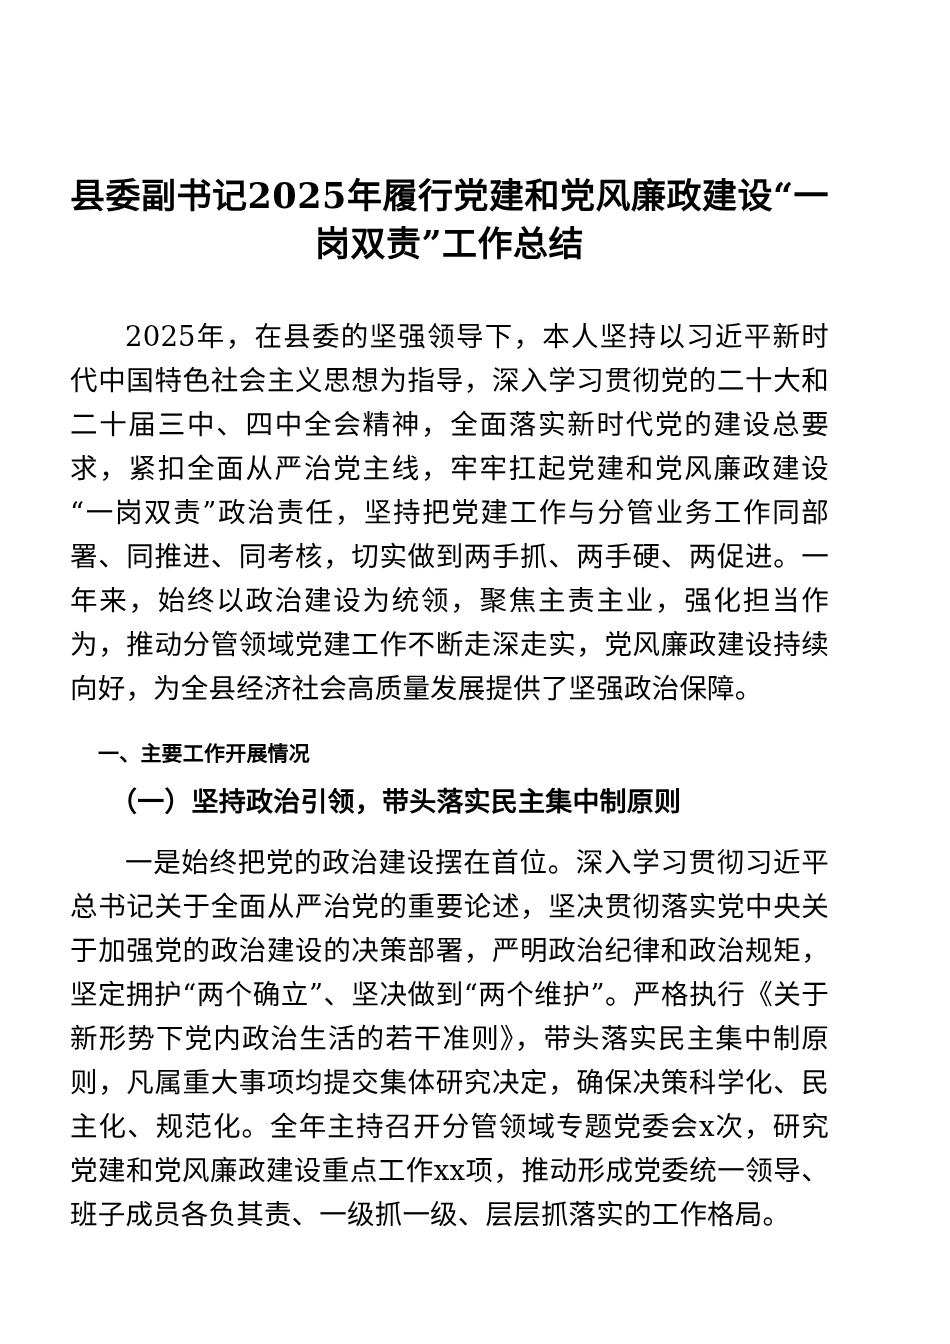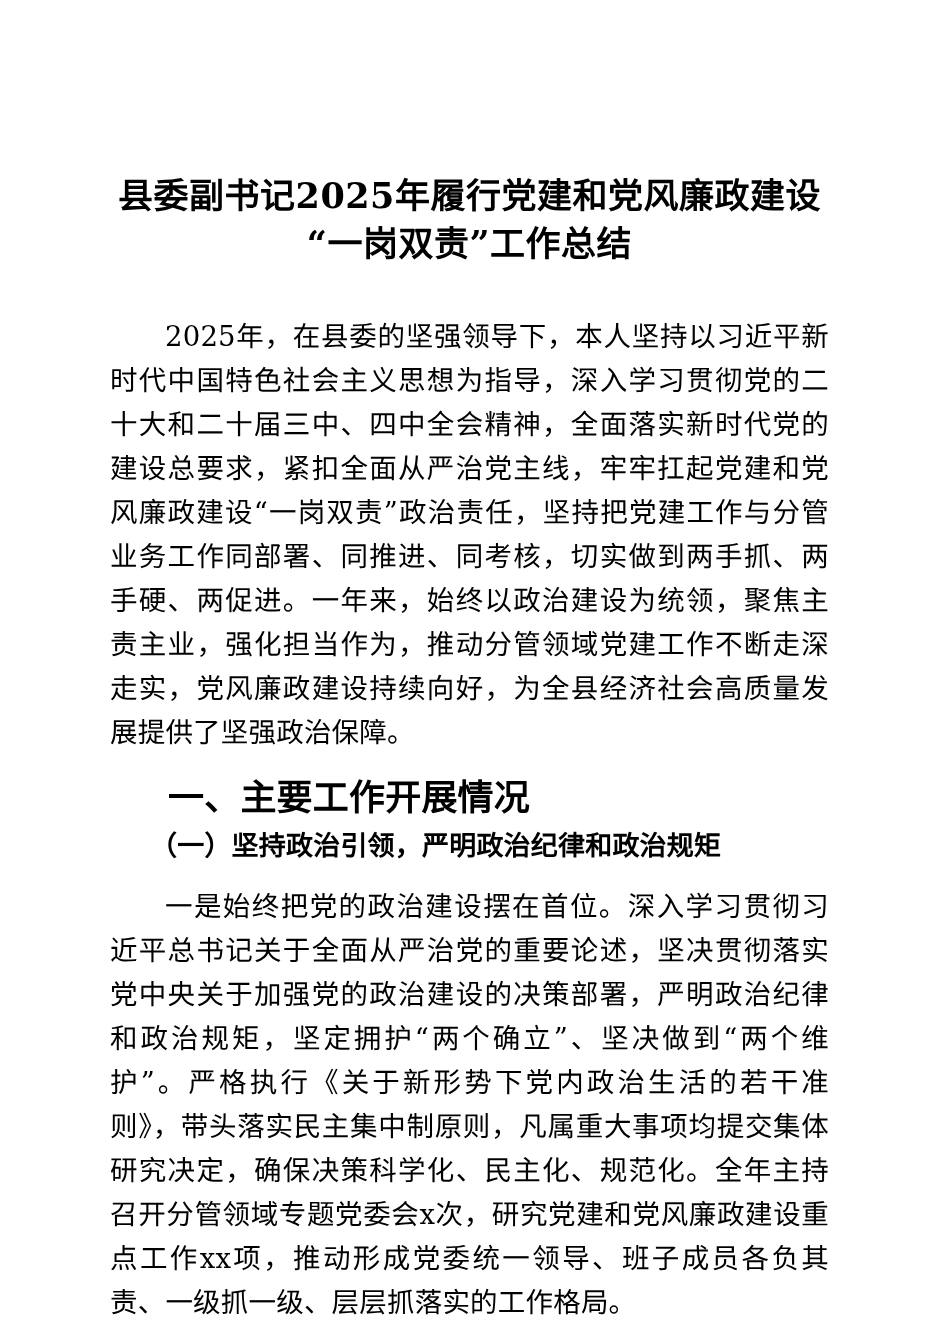--- a/index.html
+++ b/index.html
@@ -9,21 +9,21 @@
     background: #ffffff;
   }
 
   .page {
     position: relative;
     width: 950px;
     height: 1344px;
     margin: 0 auto;
     background: #ffffff;
     box-sizing: border-box;
-    padding: 0 107px 0 96px;
+    padding: 0 107px 0 56px;
     overflow: hidden;
   }
 
   
   .doc-title {
     margin: 0;
     padding-top: 172px;
     font-family: "DejaVu Serif", "Liberation Serif", serif;
     font-weight: 700;
     font-size: 35px;
@@ -47,21 +47,21 @@
     text-indent: 2em;
     letter-spacing: 0.2px;
   }
 
   
   .heading-1 {
     margin: 0;
     padding-top: 8px;
     font-family: "DejaVu Sans", "Liberation Sans", sans-serif;
     font-weight: 700;
-    font-size: 36px;
+    font-size: 21px;
     line-height: 44px;
     color: #000000;
     text-indent: 2em;
     letter-spacing: 0.2px;
   }
 
   
   .heading-2 {
     margin: 0;
     padding-top: 4px;
@@ -87,17 +87,17 @@
 <body>
 
 <div class="page">
 
   <h1 class="doc-title">县委副书记2025年履行党建和党风廉政建设“一岗双责”工作总结</h1>
 
   <p class="body-para">2025年，在县委的坚强领导下，本人坚持以习近平新时代中国特色社会主义思想为指导，深入学习贯彻党的二十大和二十届三中、四中全会精神，全面落实新时代党的建设总要求，紧扣全面从严治党主线，牢牢扛起党建和党风廉政建设“一岗双责”政治责任，坚持把党建工作与分管业务工作同部署、同推进、同考核，切实做到两手抓、两手硬、两促进。一年来，始终以政治建设为统领，聚焦主责主业，强化担当作为，推动分管领域党建工作不断走深走实，党风廉政建设持续向好，为全县经济社会高质量发展提供了坚强政治保障。</p>
 
   <h2 class="heading-1">一、主要工作开展情况</h2>
 
-  <h3 class="heading-2">（一）坚持政治引领，严明政治纪律和政治规矩</h3>
+  <h3 class="heading-2">（一）坚持政治引领，带头落实民主集中制原则</h3>
 
   <p class="body-para tight"><span class="lead-bold">一是</span><span>始终把党的政治建设摆在首位。深入学习贯彻习近平总书记关于全面从严治党的重要论述，坚决贯彻落实党中央关于加强党的政治建设的决策部署，严明政治纪律和政治规矩，坚定拥护“两个确立”、坚决做到“两个维护”。严格执行《关于新形势下党内政治生活的若干准则》，带头落实民主集中制原则，凡属重大事项均提交集体研究决定，确保决策科学化、民主化、规范化。全年主持召开分管领域专题党委会x次，研究党建和党风廉政建设重点工作xx项，推动形成党委统一领导、班子成员各负其责、一级抓一级、层层抓落实的工作格局。</span></p>
 
 </div>
 
 </body></html>

